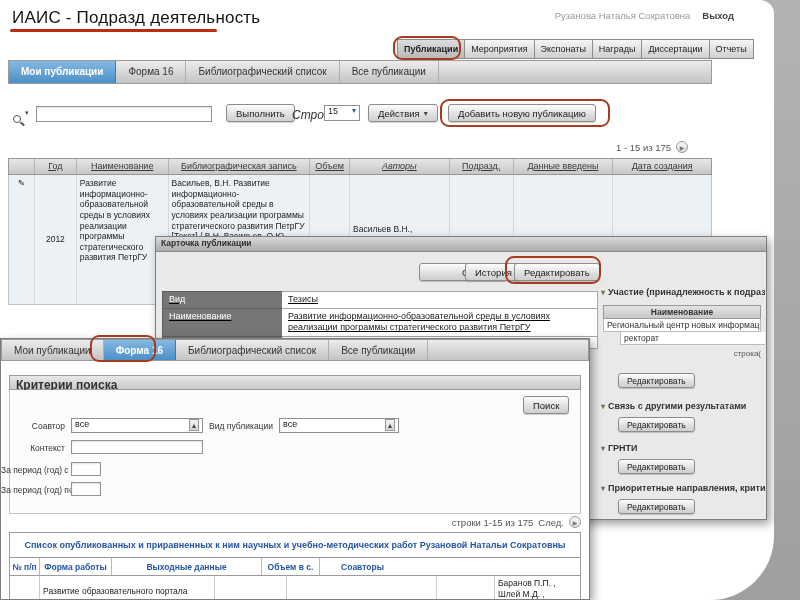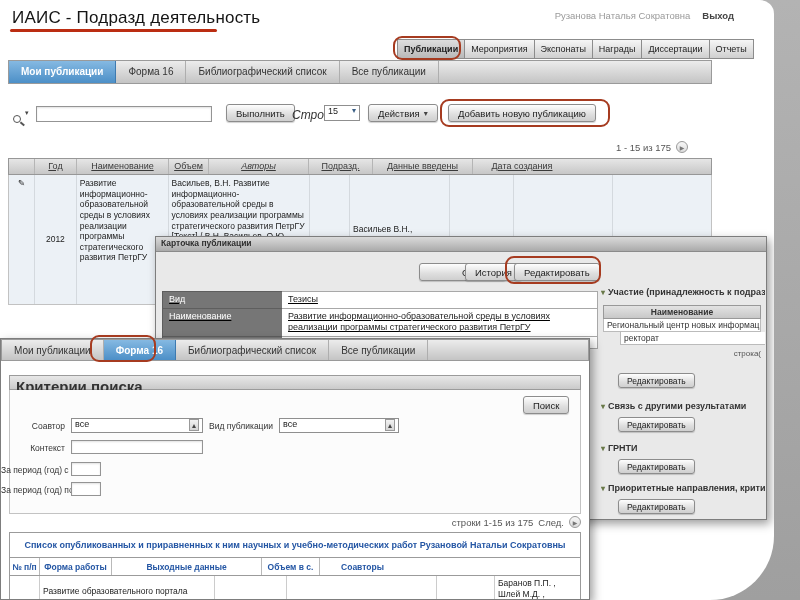--- a/index.html
+++ b/index.html
@@ -71,21 +71,21 @@
   .vtop { border-top:1px solid #a8a8a8; }
 
   .section-h { position:absolute; font-size:9px; font-weight:bold; color:#333; white-space:nowrap; overflow:hidden; }
   .chev { color:#6a7a4a; font-size:8px; margin-right:3px; cursor:pointer; }
   .mini-table-h { background:linear-gradient(#e3e3e3,#c8c8c8); border:1px solid #999; font-size:8.5px;
                   font-weight:bold; text-align:center; color:#333; padding:1px; }
   .mini-row { background:#fff; border:1px solid #bbb; border-top:none; font-size:8.5px; color:#333;
               padding:1px 3px; white-space:nowrap; overflow:hidden; }
   .foot { font-size:8px; color:#555; text-align:right; white-space:nowrap; overflow:hidden; }
 
-  .crit-bar { background:linear-gradient(#e8e8e8,#cacaca); border:1px solid #9b9b9b; font-size:15px;
+  .crit-bar { background:linear-gradient(#e8e8e8,#cacaca); border:1px solid #9b9b9b; font-size:12px;
               font-weight:bold; color:#333; padding:2px 6px; }
   .crit-body { border:1px solid #c3c3c3; border-top:none; background:#fcfcfc; }
   .list-title { border:1px solid #9b9b9b; background:#fff; color:#2456a4; font-size:9px; font-weight:bold;
                 display:flex; align-items:center; justify-content:center; text-align:center; padding:0 6px; }
   .f16-head { display:flex; border:1px solid #9b9b9b; border-top:none; background:#fff; }
   .f16-head span { font-size:8.5px; font-weight:bold; color:#2456a4; text-align:center;
                    border-right:1px solid #b9b9b9; display:flex; align-items:center; justify-content:center; padding:1px; }
   .f16-head span:last-child { border-right:none; }
   .f16-row { display:flex; border-left:1px solid #9b9b9b; border-right:1px solid #9b9b9b; background:#fff; overflow:hidden; }
   .f16-row span { font-size:8.5px; color:#222; border-right:1px solid #ccc; padding:2px 3px; overflow:hidden; line-height:1.25; }
@@ -140,20 +140,21 @@
 
     <div class="abs pag" style="left:616px;top:141px;">
       <span>1 - 15 из 175</span>
       <span class="circ">▶</span>
     </div>
 
     <div class="abs pt-head" style="left:8px;top:158px;width:704px;height:17px;">
       <span class="pt-hcell" style="width:26px;"></span>
       <span class="pt-hcell" style="width:42px;">Год</span>
       <span class="pt-hcell" style="width:92px;">Наименование</span>
+      <span class="pt-hcell" style="width:142px;">Библиографическая запись</span>
       <span class="pt-hcell" style="width:40px;">Объем</span>
       <span class="pt-hcell" style="width:100px;font-style:italic;">Авторы</span>
       <span class="pt-hcell" style="width:64px;">Подразд.</span>
       <span class="pt-hcell" style="width:100px;">Данные введены</span>
       <span class="pt-hcell" style="width:98px;">Дата создания</span>
     </div>
     <div class="abs pt-row" style="left:8px;top:175px;width:704px;height:130px;">
       <span class="pt-cell" style="width:26px;text-align:center;"><span>✎</span></span>
       <span class="pt-cell cvc" style="width:42px;">2012</span>
       <span class="pt-cell" style="width:92px;">Развитие информационно-образовательной среды в условиях реализации программы стратегического развития ПетрГУ</span>

